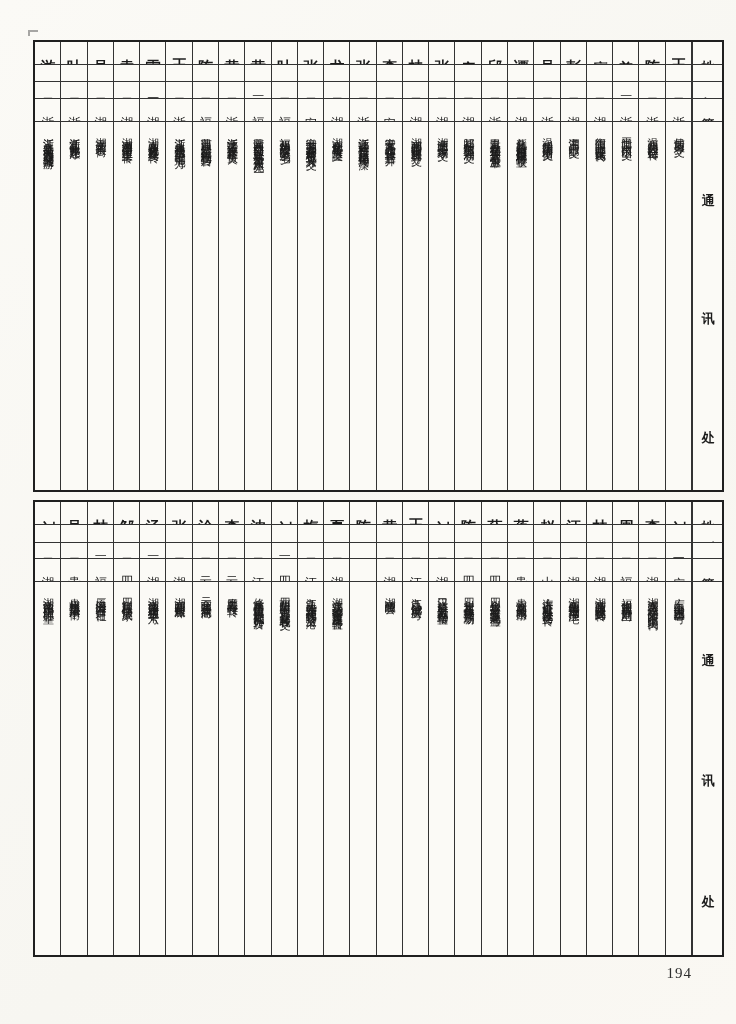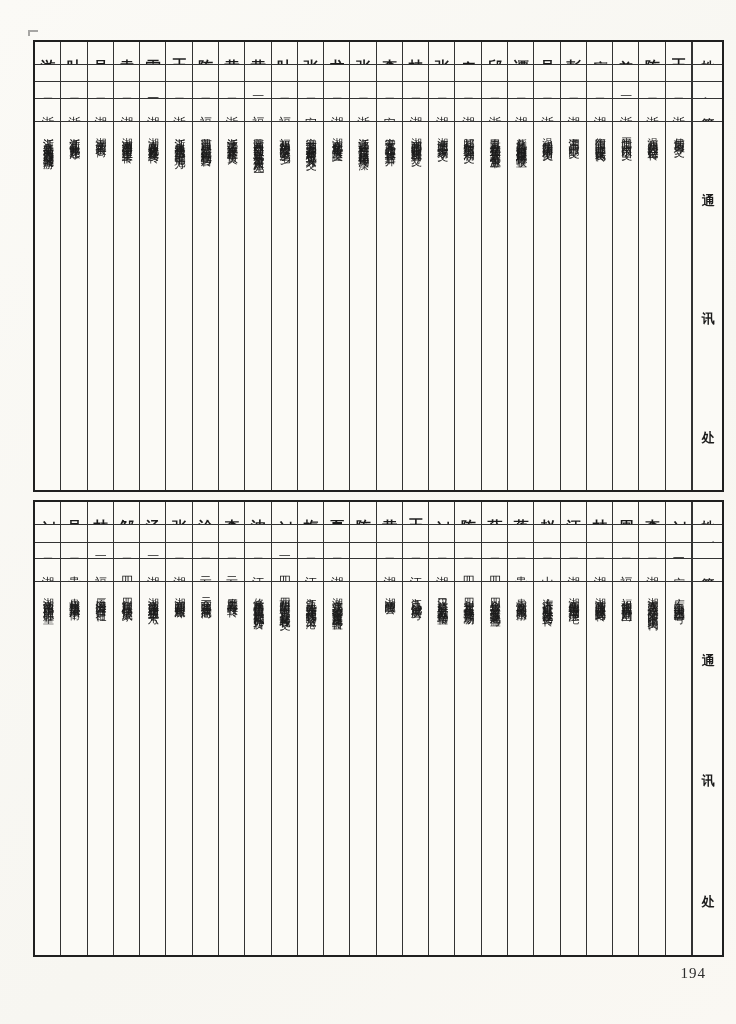--- a/index.html
+++ b/index.html
@@ -97,21 +97,21 @@
     letter-spacing:0;
   }
   .header-col .c-name  > span { padding:8px 0; }
   .header-col .c-alias > span { padding:6px 0; }
   .header-col .c-age   > span { padding:5px 0; }
   .header-col .c-prov  > span { padding:9px 0; }
   .header-col .c-addr  > span { padding:60px 0 70px; }
 
   .page-number {
     position:absolute;
-    right:30px; bottom:42px;
+    right:44px; bottom:42px;
     font-size:15px;
     color:#2d2d2d;
     letter-spacing:1px;
   }
 </style>
 </head>
 <body>
 
 <div class="page">
   <div class="corner-mark"></div>

